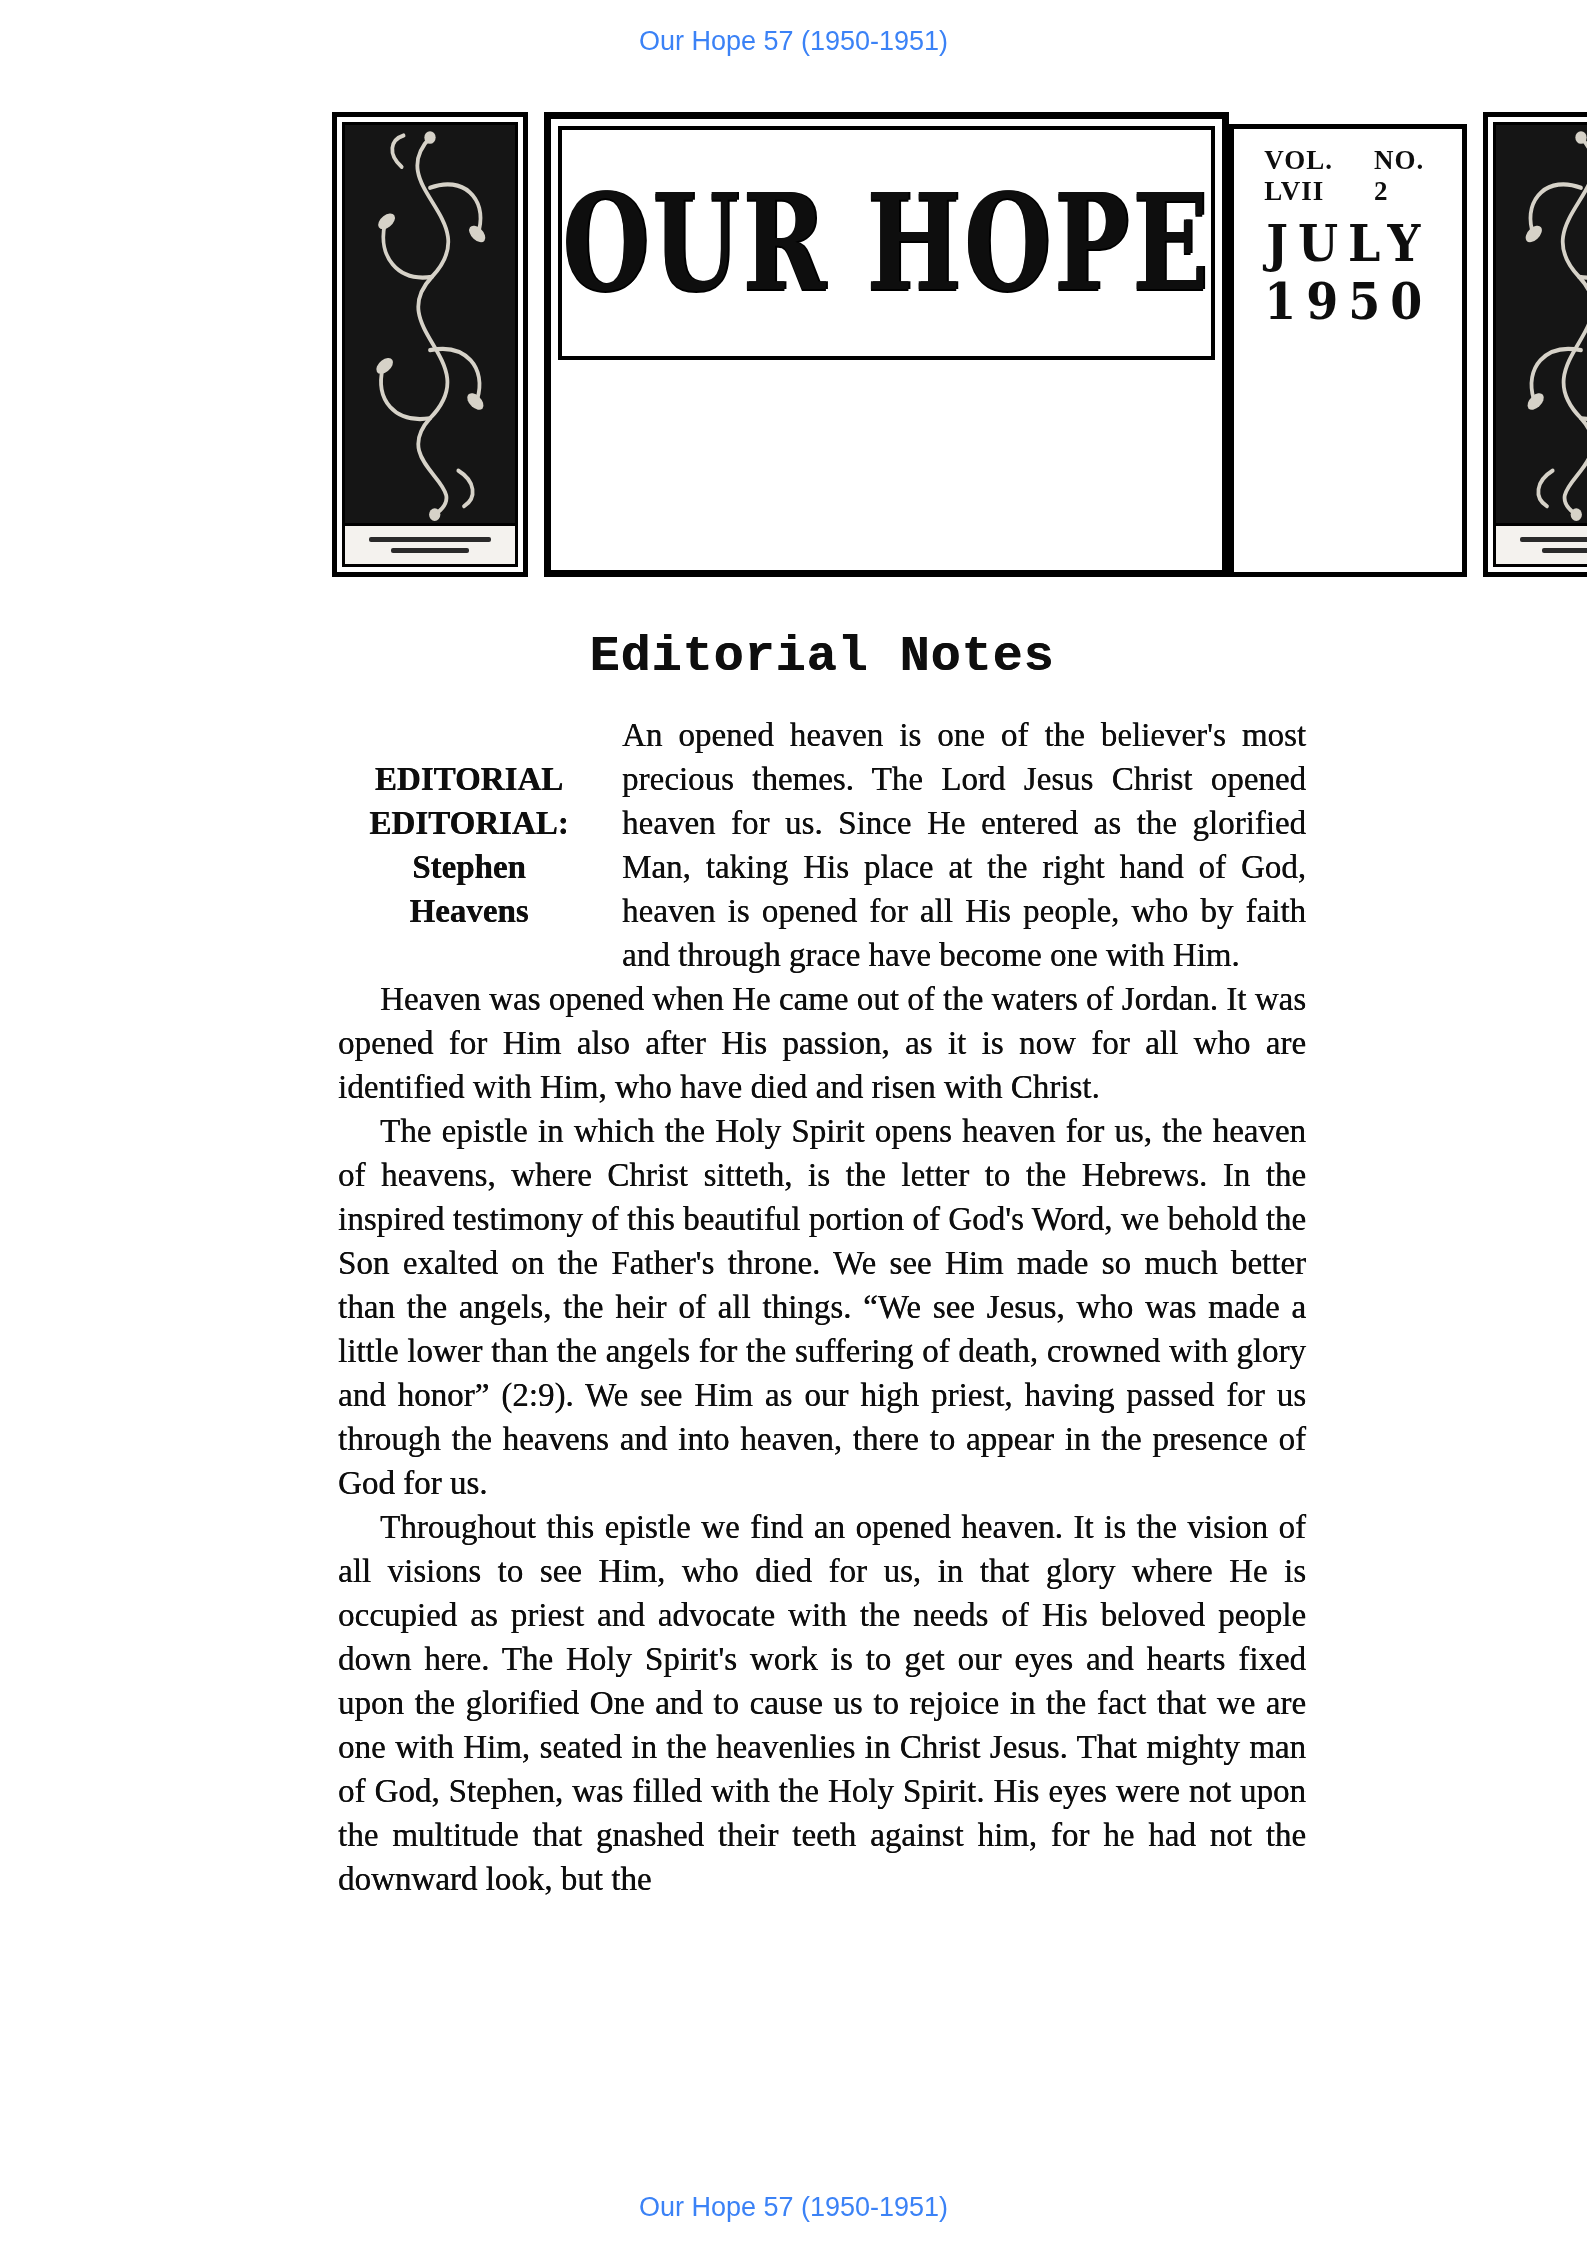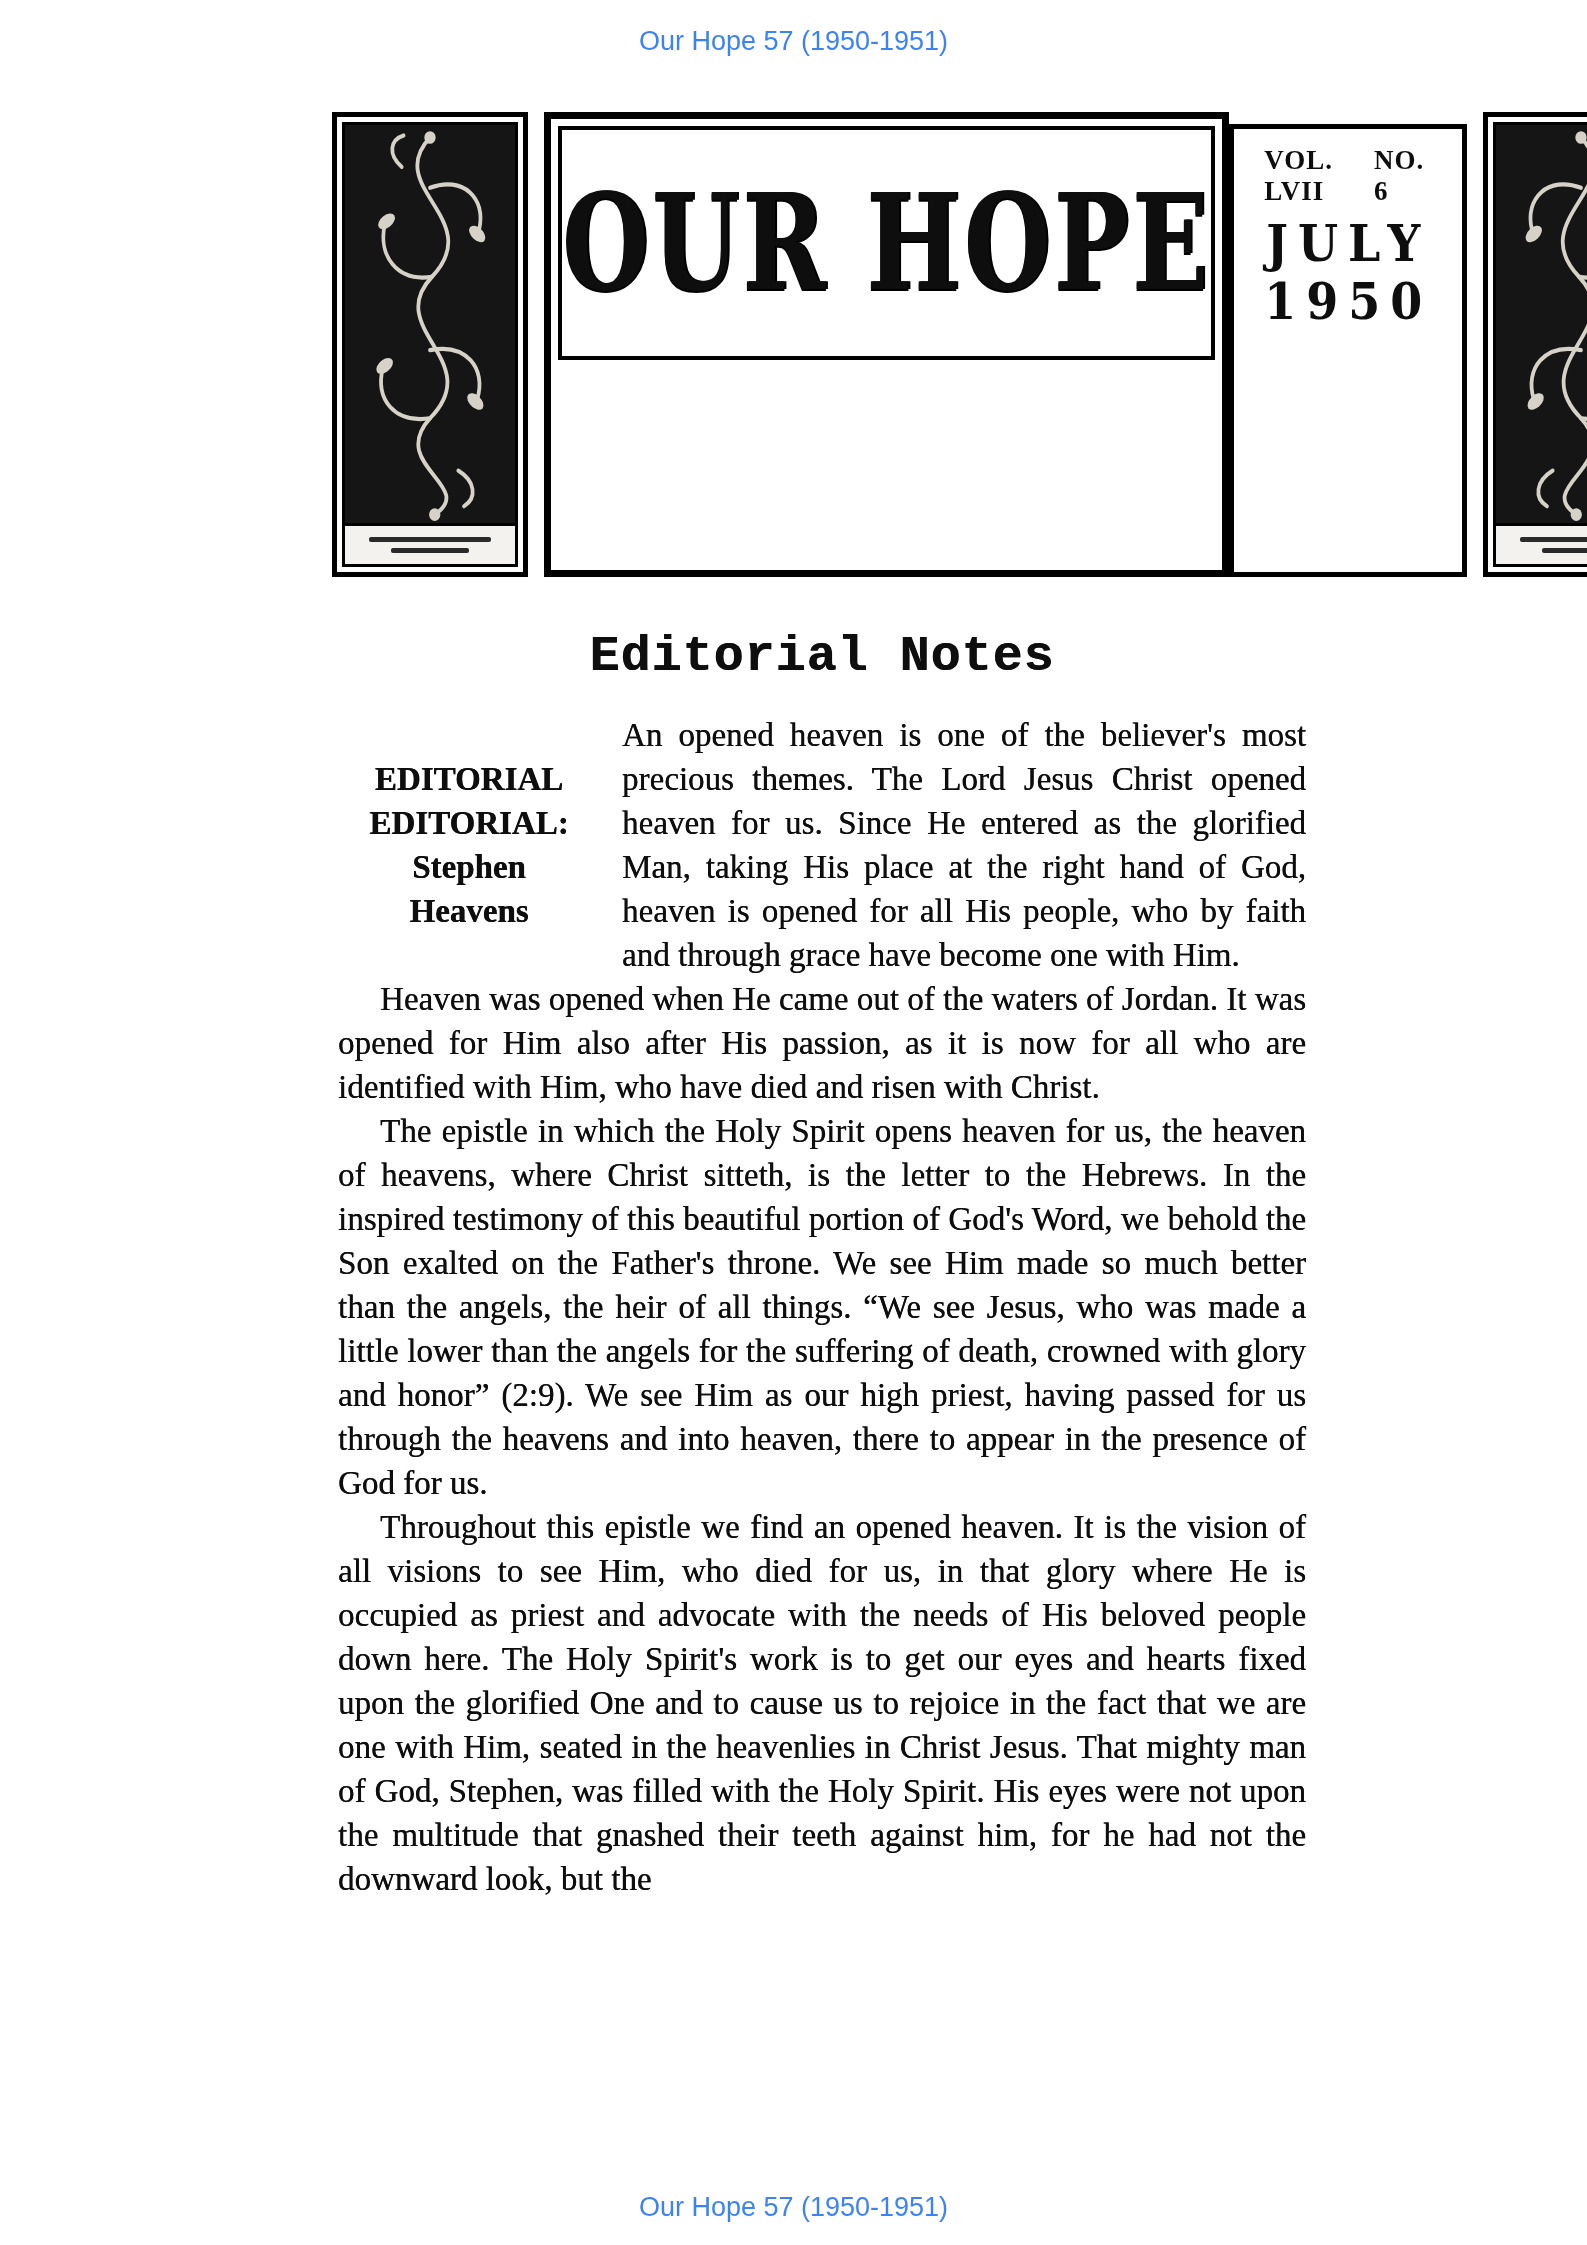--- a/index.html
+++ b/index.html
@@ -201,21 +201,21 @@
 
   <div class="masthead-center">
     <div class="title-box">
       <div class="title-inner">
         <div class="masthead-title">OUR HOPE</div>
       </div>
     </div>
     <div class="info-box">
       <div class="info-row">
         <span>VOL. LVII</span>
-        <span>NO. 6</span>
+        <span>NO. 2</span>
       </div>
       <div class="issue-date">JULY 1950</div>
     </div>
   </div>
 
   <div class="ornament right">
     <div class="ornament-inner">
       <svg viewBox="0 0 180 380" preserveAspectRatio="none">
         <rect width="180" height="380" fill="#151515"></rect>
         <g fill="none" stroke="#d6d2c8" stroke-width="4" stroke-linecap="round">

